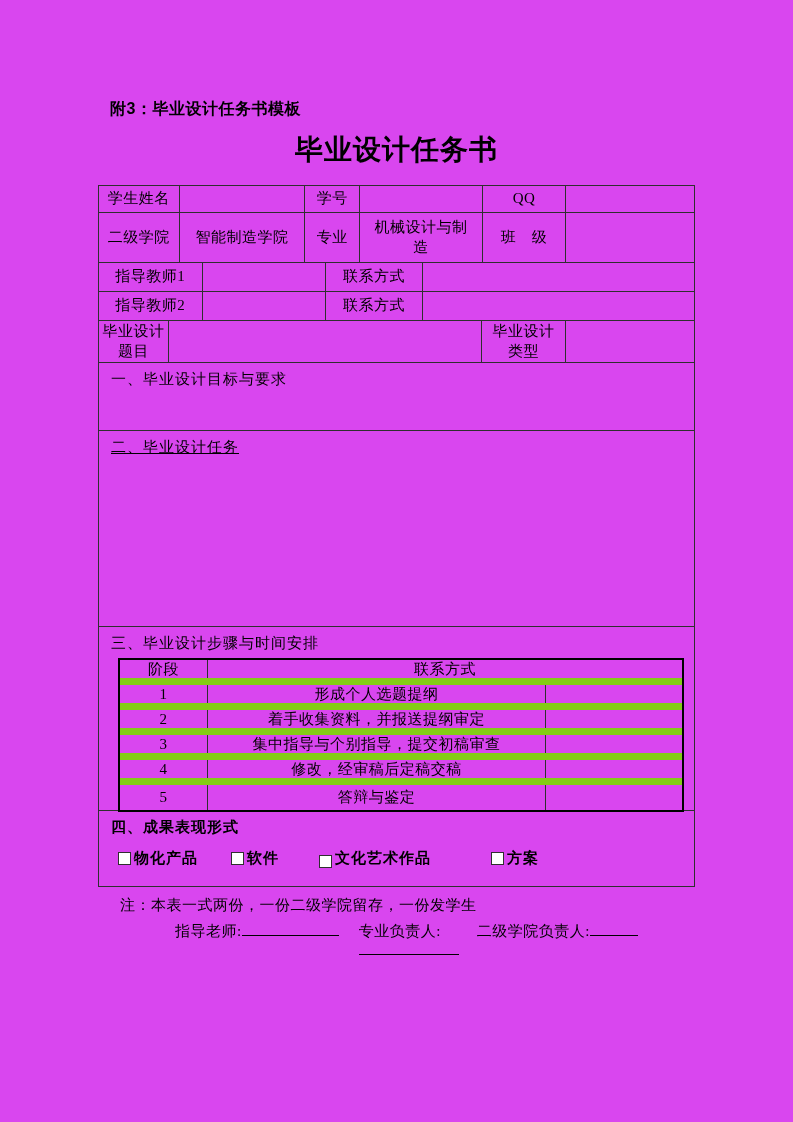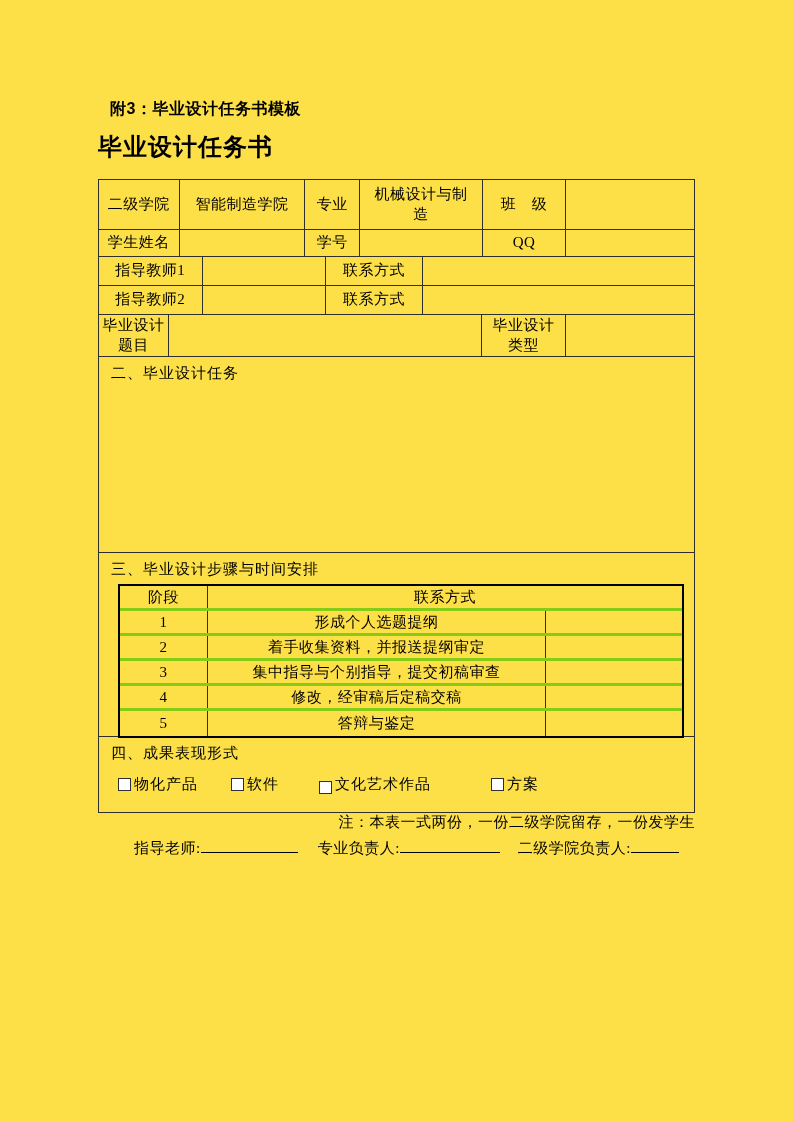--- a/index.html
+++ b/index.html
@@ -1,74 +1,75 @@
 <!DOCTYPE html>
 <html><head>
 <meta charset="utf-8">
 <style>
   * { margin:0; padding:0; box-sizing:border-box; }
   html,body { background:#ffffff; }
   .page {
     position:relative;
     width:793px; height:1122px;
-    background:#fde047;
+    background:#d946ef;
     font-family:"Liberation Serif","DejaVu Serif",serif;
     color:#000;
     padding:99px 98px 0 98px;
     overflow:hidden;
   }
   .attachment-label {
     margin-left:12px;
     font-size:16px;
     font-weight:bold;
     font-family:"Liberation Sans","DejaVu Sans",sans-serif;
     letter-spacing:0.5px;
   }
   .doc-title {
+    text-align:center;
     margin-top:11px;
-    font-size:24px;
+    font-size:28px;
     font-weight:bold;
     font-family:"Liberation Sans","DejaVu Sans",sans-serif;
     letter-spacing:1px;
   }
   
   .outer-table {
     margin-top:16px;
     width:597px;
     border:1px solid #2f2f2f;
   }
   .trow { display:flex; border-bottom:1px solid #2f2f2f; }
-  .trow:last-child { border-bottom:none; }
+  .trow:last-child { border-bottom:none;font-weight:bold; }
   .cell {
     border-right:1px solid #2f2f2f;
     display:flex; align-items:center; justify-content:center;
     font-size:15px;
     text-align:center;
     white-space:pre-line;
     line-height:1.3;
     letter-spacing:0.5px;
   }
   .cell:last-child { border-right:none; }
   .r1 { height:50px; }
   .r2 { height:27px; }
   .r3 { height:29px; }
   .r5 { height:42px; }
   .section-row { display:block; padding:7px 0 0 12px; font-size:15px; letter-spacing:0.5px; }
   .rs1 { height:68px; }
-  .rs2 { height:196px; }
+  .rs2 { height:196px;text-decoration:underline; }
   .rs3 { height:184px; }
   .rs4 { height:75px; border-bottom:none; }
   .section-title { font-size:15px; letter-spacing:1px; }
   
   .inner-table {
     margin:5px 0 0 7px;
     width:566px;
     border:2px solid #000;
   }
-  .itrow { display:flex; border-bottom:3px solid #84cc16; height:25px; }
+  .itrow { display:flex; border-bottom:7px solid #84cc16; height:25px; }
   .itrow:last-child { border-bottom:none; }
   .icell {
     border-right:1px solid #2f2f2f;
     display:flex; align-items:center; justify-content:center;
     font-size:15px; letter-spacing:0.5px;
   }
   .icell:last-child { border-right:none; }
   .ic-stage { width:88px; }
   .ic-content { width:338px; }
   .ic-time { flex:1; }
@@ -80,59 +81,59 @@
     border:1px solid #2f2f2f;
     display:inline-block;
     margin-right:3px;
     background:#fff;
   }
   .gap1 { margin-left:0; }
   .gap2 { margin-left:33px; }
   .gap3 { margin-left:40px;align-items:flex-end; }
   .gap4 { margin-left:60px; }
   
-  .note-line { margin:0 0 0 22px; font-size:15px; letter-spacing:0.5px;text-align:right; }
+  .note-line { margin:9px 0 0 22px; font-size:15px; letter-spacing:0.5px; }
   .sign-line { display:flex; margin:7px 0 0 20px; font-size:15px; letter-spacing:0.5px;justify-content:center; }
   .sign-group { display:inline-flex; align-items:baseline; }
-  .sg2 { margin-left:20px; }
+  .sg2 { margin-left:20px;flex-direction:column; }
   .sg3 { margin-left:18px; }
   .underline { display:inline-block; height:14px; border-bottom:1px solid #000; }
   .ul-1 { width:97px; }
   .ul-2 { width:100px; }
   .ul-3 { width:48px; }
 </style>
 </head>
 <body>
 
 <div class="page">
 
   <div class="attachment-label">附3：毕业设计任务书模板</div>
   <div class="doc-title">毕业设计任务书</div>
 
   <div class="outer-table">
 
+    <div class="trow r2">
+      <div class="cell" style="width:81px">学生姓名</div>
+      <div class="cell" style="width:126px"></div>
+      <div class="cell" style="width:55px">学号</div>
+      <div class="cell" style="width:123px"></div>
+      <div class="cell" style="width:84px">QQ</div>
+      <div class="cell" style="width:128px"></div>
+    </div>
+
     <div class="trow r1">
       <div class="cell" style="width:81px">二级学院</div>
       <div class="cell" style="width:126px">智能制造学院</div>
       <div class="cell" style="width:55px">专业</div>
       <div class="cell" style="width:123px">机械设计与制
 造</div>
       <div class="cell" style="width:84px">班　级</div>
       <div class="cell" style="width:128px"></div>
     </div>
 
-    <div class="trow r2">
-      <div class="cell" style="width:81px">学生姓名</div>
-      <div class="cell" style="width:126px"></div>
-      <div class="cell" style="width:55px">学号</div>
-      <div class="cell" style="width:123px"></div>
-      <div class="cell" style="width:84px">QQ</div>
-      <div class="cell" style="width:128px"></div>
-    </div>
-
     <div class="trow r3">
       <div class="cell" style="width:104px">指导教师1</div>
       <div class="cell" style="width:124px"></div>
       <div class="cell" style="width:97px">联系方式</div>
       <div class="cell" style="width:272px"></div>
     </div>
 
     <div class="trow r3">
       <div class="cell" style="width:104px">指导教师2</div>
       <div class="cell" style="width:124px"></div>
@@ -142,20 +143,23 @@
 
     <div class="trow r5">
       <div class="cell" style="width:70px">毕业设计
 题目</div>
       <div class="cell" style="width:314px"></div>
       <div class="cell" style="width:85px">毕业设计
 类型</div>
       <div class="cell" style="width:128px"></div>
     </div>
 
+    <div class="trow section-row rs1">
+      <div class="section-title">一、毕业设计目标与要求</div>
+    </div>
 
     <div class="trow section-row rs2">
       <div class="section-title">二、毕业设计任务</div>
     </div>
 
     <div class="trow section-row rs3">
       <div class="section-title">三、毕业设计步骤与时间安排</div>
       <div class="inner-table">
         <div class="itrow">
           <div class="icell ic-stage">阶段</div>

